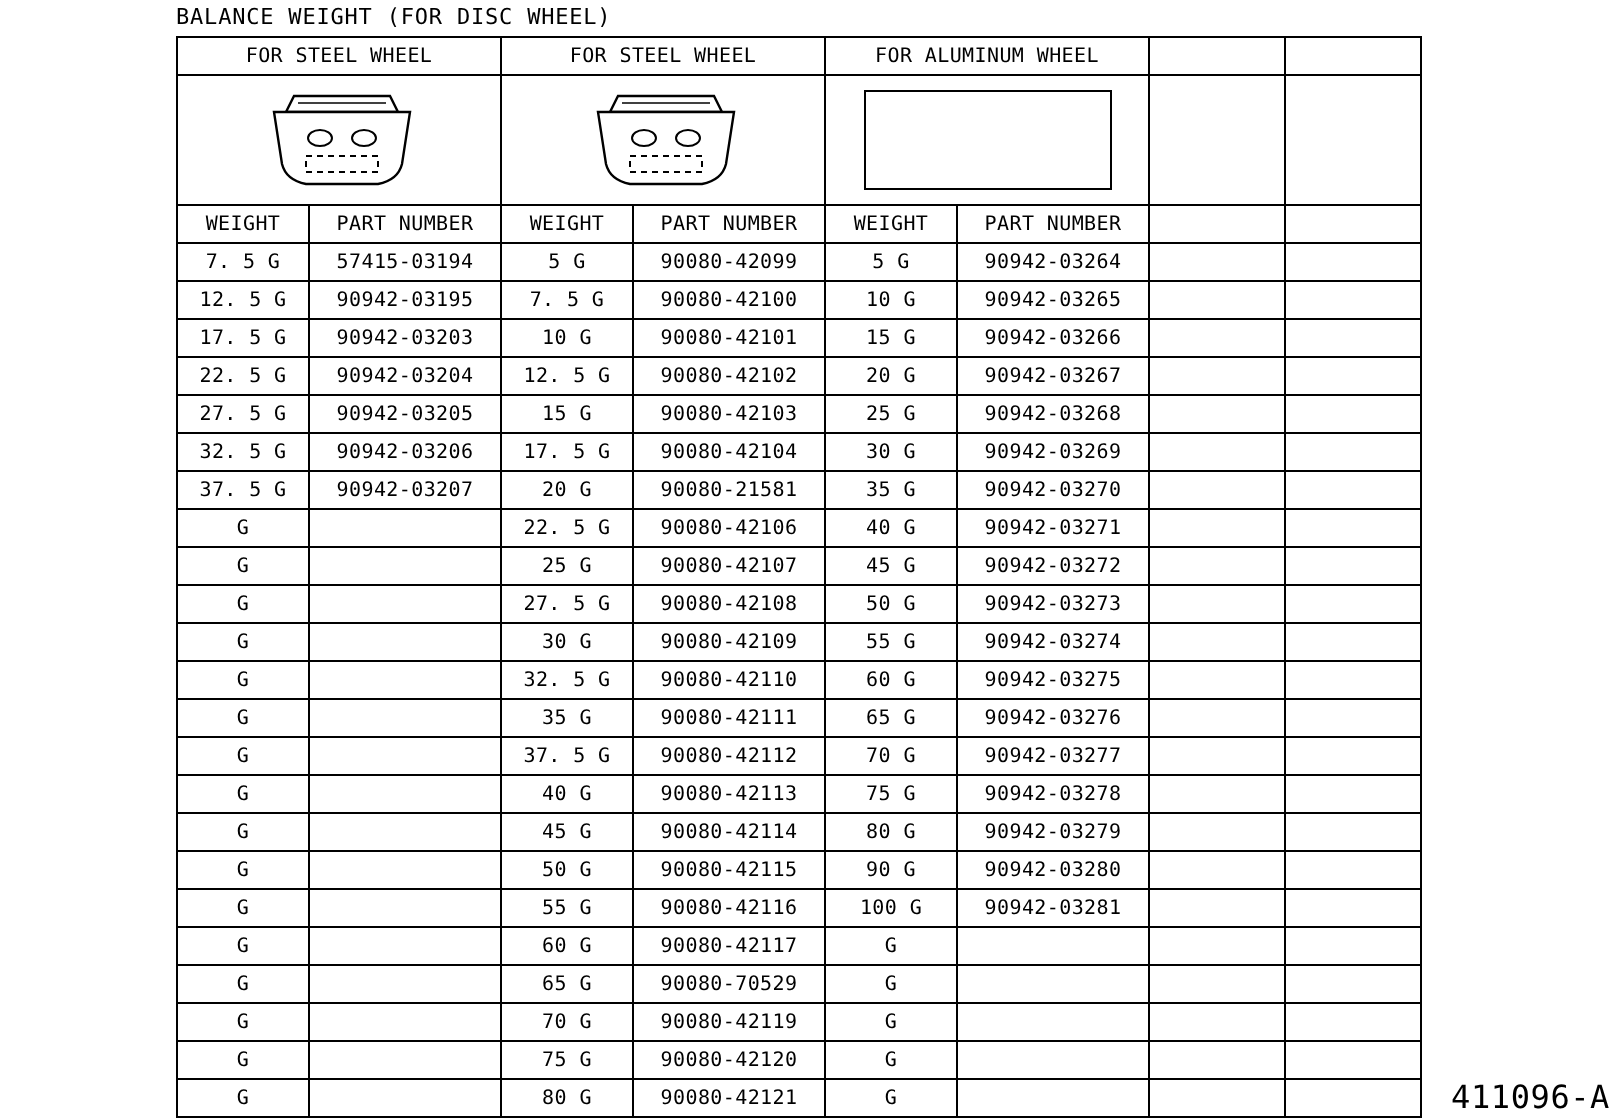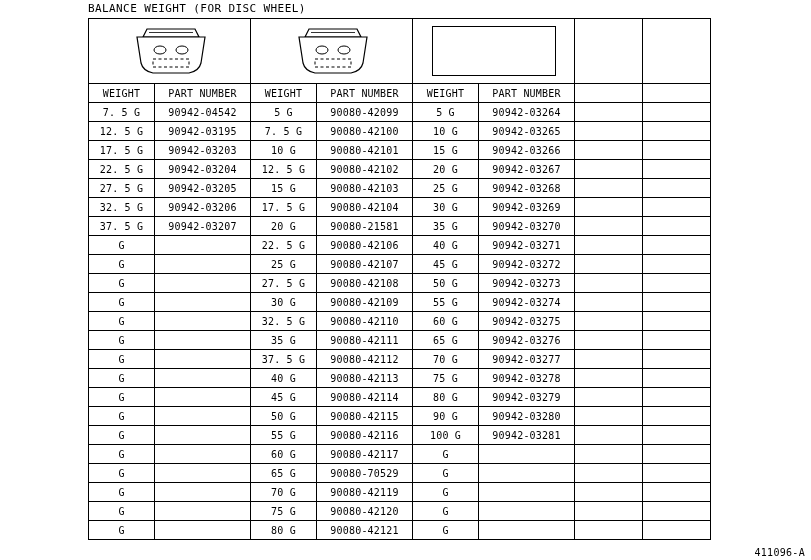--- a/index.html
+++ b/index.html
@@ -81,21 +81,21 @@
     width: 122px;
     height: 48px;
     border: 1px solid #000000;
     margin: 0 auto;
     background: #ffffff;
   }
   .code {
     position: absolute;
     right: 6px;
     bottom: 2px;
-    font-size: 10px;
+    font-size: 16px;
     letter-spacing: 0.3px;
   }
 </style>
 </head>
 <body>
 
 <div class="page">
 
   <div class="title">BALANCE WEIGHT (FOR DISC WHEEL)</div>
 
@@ -104,20 +104,27 @@
       <col class="w-weight">
         <col class="w-part">
       <col class="w-weight">
         <col class="w-part">
       <col class="w-weight">
         <col class="w-part">
       <col class="w-blank1">
         <col class="w-blank2">
     </colgroup>
     <tbody>
+      <tr>
+        <td class="hdr-group" colspan="2">FOR STEEL WHEEL</td>
+        <td class="hdr-group" colspan="2">FOR STEEL WHEEL</td>
+        <td class="hdr-group" colspan="2">FOR ALUMINUM WHEEL</td>
+        <td class="hdr-group empty-col"></td>
+        <td class="hdr-group empty-col"></td>
+      </tr>
 
       <tr>
         <td class="img-cell" colspan="2">
           <div class="wt-steel">
             <svg width="110" height="64" viewBox="0 0 110 64" xmlns="http://www.w3.org/2000/svg">
               <path d="M28 18 L32 10 L80 10 L84 18 Z" fill="#ffffff" stroke="#000000" stroke-width="1.2"></path>
               <line x1="34" y1="13.5" x2="78" y2="13.5" stroke="#000000" stroke-width="0.8"></line>
               <path d="M22 18 L90 18 L86 44 Q84 52 74 54 L38 54 Q28 52 26 44 Z" fill="#ffffff" stroke="#000000" stroke-width="1.2"></path>
               <ellipse cx="45" cy="31" rx="6" ry="4" fill="#ffffff" stroke="#000000" stroke-width="1"></ellipse>
               <ellipse cx="67" cy="31" rx="6" ry="4" fill="#ffffff" stroke="#000000" stroke-width="1"></ellipse>
@@ -150,21 +157,21 @@
         <td class="hdr-sub">WEIGHT</td>
         <td class="hdr-sub">PART NUMBER</td>
         <td class="hdr-sub">WEIGHT</td>
         <td class="hdr-sub">PART NUMBER</td>
         <td class="hdr-sub empty-col"></td>
         <td class="hdr-sub empty-col"></td>
       </tr>
 
     <tr>
           <td class="weight-col">7. 5  G</td>
-          <td class="part-col">90942-04542</td>
+          <td class="part-col">57415-03194</td>
           <td class="weight-col">5  G</td>
           <td class="part-col">90080-42099</td>
           <td class="weight-col">5  G</td>
           <td class="part-col">90942-03264</td>
           <td class="empty-col"></td>
           <td class="empty-col"></td>
         </tr>
         <tr>
           <td class="weight-col">12. 5  G</td>
           <td class="part-col">90942-03195</td>

